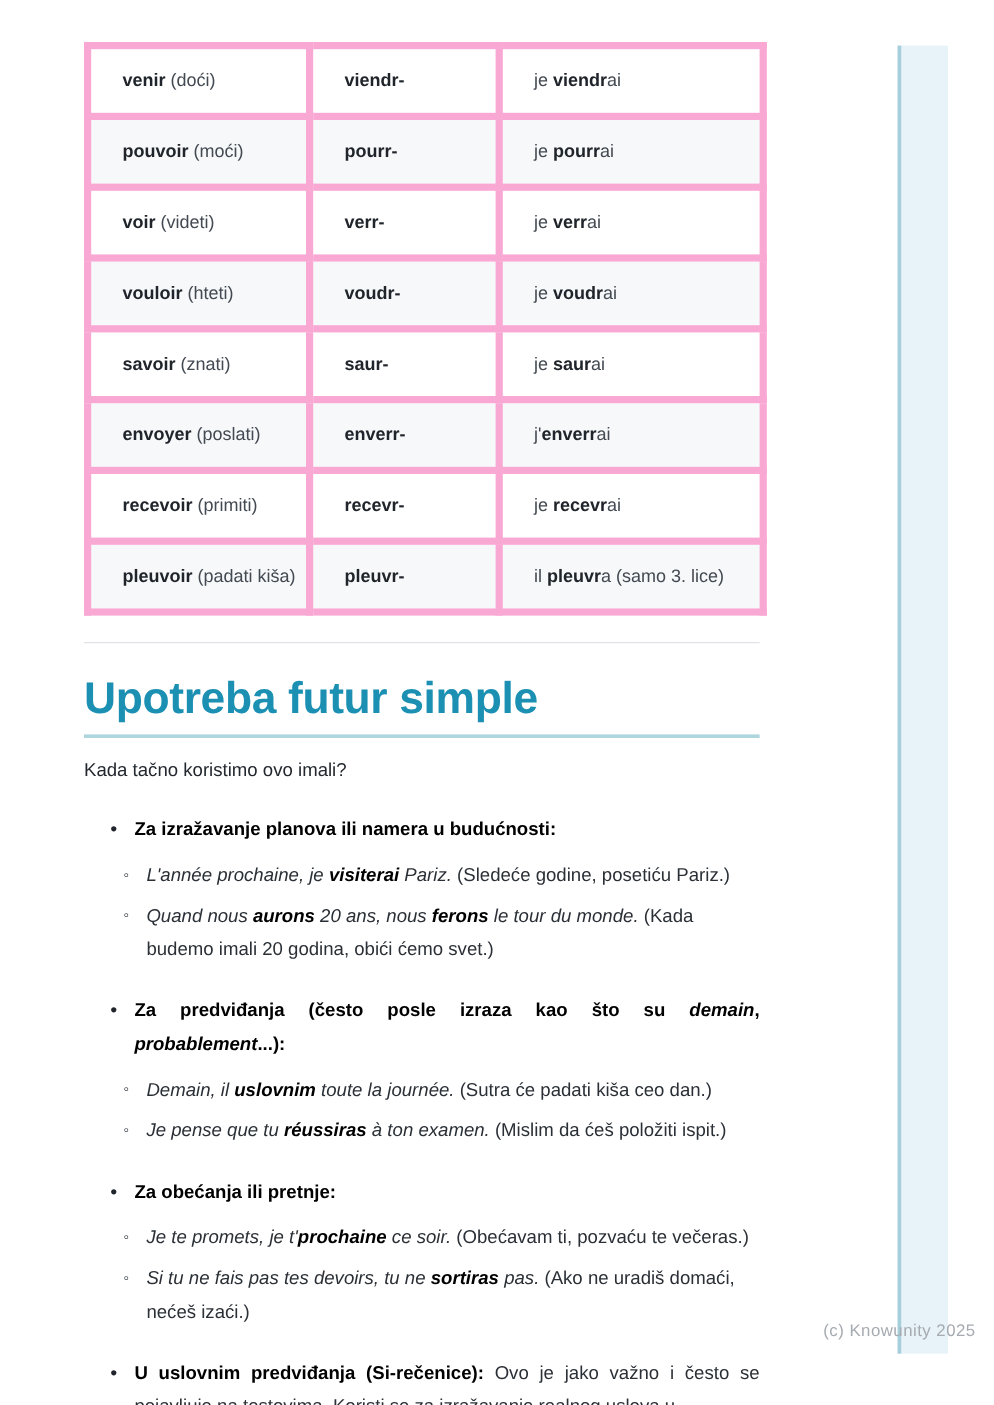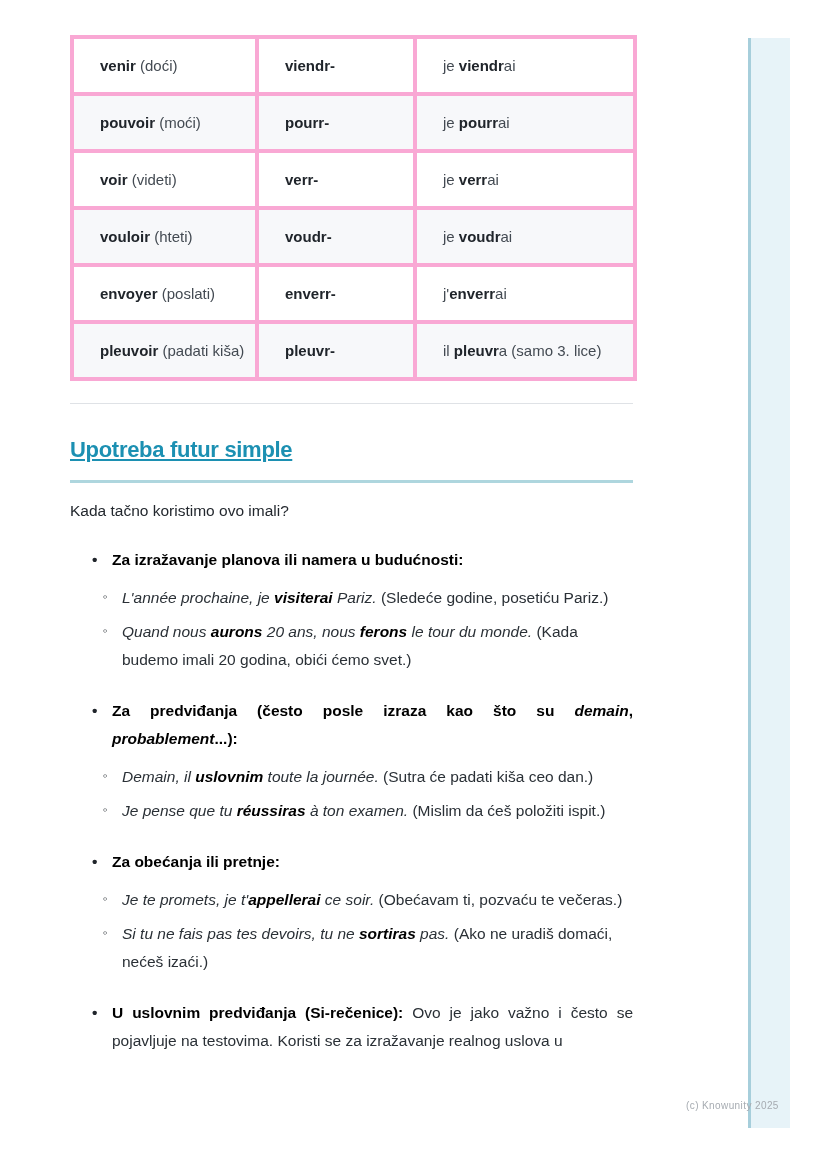--- a/index.html
+++ b/index.html
@@ -5,34 +5,34 @@
   html,body { margin:0; padding:0; background:#ffffff; }
   .page {
     position:relative; width:828px; height:1171px; background:#ffffff;
     font-family:"Liberation Sans", sans-serif; overflow:hidden;
   }
   .content { position:absolute; left:70px; top:0; width:563px; }
 
   
   table.verb-table { border-collapse:collapse; margin-top:35px; width:563px; table-layout:fixed; }
   table.verb-table td {
-    border:4px solid #f9a8d4; height:53px; padding:0 26px;
+    border:6px solid #f9a8d4; height:53px; padding:0 26px;
     font-size:15px; color:#434a52; vertical-align:middle;
     white-space:nowrap; overflow:hidden;
   }
   table.verb-table tr:nth-child(even) td { background:#f7f8fa; }
   .seg-b { font-weight:700; color:#20252b; }
   .seg-n { font-weight:400; }
   .seg-i { font-style:italic;margin-top:32px; }
 
   
   .divider { margin-top:22px; border-top:1px solid #dfe2e6; height:0; }
   h1.section-heading {
-    margin:28px 0 3px 0; font-size:22px; line-height:35px; font-weight:700;
-    color:#1c90b2; letter-spacing:-0.3px;text-decoration:underline;
+    margin:28px 0 3px 0; font-size:37px; line-height:35px; font-weight:700;
+    color:#1c90b2; letter-spacing:-0.3px;
   }
   .heading-underline { margin-top:13px; height:3px; background:#aed6de; width:563px; }
   p.intro { margin:16px 0 0 0; font-size:15.5px; line-height:24px; color:#23282e; }
 
   
   .main-item {
     position:relative; padding-left:42px; margin-top:23px;
     font-size:15.5px; line-height:28px; color:#23282e;
   }
   .main-item > .marker { position:absolute; left:22px; top:0; font-weight:700; color:#20252b; }
@@ -46,21 +46,21 @@
   .sub-item .seg-n, .main-item .seg-n { color:#2a3036; }
   .sub-item .seg-b, .main-item .seg-b { color:#000000; }
 
   
   .side-bar {
     position:absolute; left:748px; top:38px; width:39px; height:1090px;
     background:#e7f3f8; border-left:3px solid #a6cedb; z-index:1;
   }
   .watermark {
     position:absolute; left:686px; top:1100px; z-index:2;
-    font-size:10px; color:#a6abb1; letter-spacing:0.4px; white-space:nowrap;
+    font-size:14px; color:#a6abb1; letter-spacing:0.4px; white-space:nowrap;
   }
 </style>
 </head>
 <body>
 
 <div class="page">
   <div class="content">
 
     <table class="verb-table">
       <colgroup>
@@ -83,23 +83,33 @@
           <td><span class="seg-b">voir</span><span class="seg-n"> (videti)</span></td>
           <td><span class="seg-b">verr-</span></td>
           <td><span class="seg-n">je </span><span class="seg-b">verr</span><span class="seg-n">ai</span></td>
         </tr>
         <tr>
           <td><span class="seg-b">vouloir</span><span class="seg-n"> (hteti)</span></td>
           <td><span class="seg-b">voudr-</span></td>
           <td><span class="seg-n">je </span><span class="seg-b">voudr</span><span class="seg-n">ai</span></td>
         </tr>
         <tr>
+          <td><span class="seg-b">savoir</span><span class="seg-n"> (znati)</span></td>
+          <td><span class="seg-b">saur-</span></td>
+          <td><span class="seg-n">je </span><span class="seg-b">saur</span><span class="seg-n">ai</span></td>
+        </tr>
+        <tr>
           <td><span class="seg-b">envoyer</span><span class="seg-n"> (poslati)</span></td>
           <td><span class="seg-b">enverr-</span></td>
           <td><span class="seg-n">j'</span><span class="seg-b">enverr</span><span class="seg-n">ai</span></td>
+        </tr>
+        <tr>
+          <td><span class="seg-b">recevoir</span><span class="seg-n"> (primiti)</span></td>
+          <td><span class="seg-b">recevr-</span></td>
+          <td><span class="seg-n">je </span><span class="seg-b">recevr</span><span class="seg-n">ai</span></td>
         </tr>
         <tr>
           <td><span class="seg-b">pleuvoir</span><span class="seg-n"> (padati kiša)</span></td>
           <td><span class="seg-b">pleuvr-</span></td>
           <td><span class="seg-n">il </span><span class="seg-b">pleuvr</span><span class="seg-n">a (samo 3. lice)</span></td>
         </tr>
       </tbody>
     </table>
 
     <div class="divider"></div>
@@ -134,21 +144,21 @@
       <span class="marker">◦</span>
       <span><span class="seg-n seg-i">Je pense que tu </span><span class="seg-b seg-i">réussiras</span><span class="seg-n seg-i"> à ton examen.</span><span class="seg-n"> (Mislim da ćeš položiti ispit.)</span></span>
     </div>
 
     <div class="main-item">
       <span class="marker">•</span>
       <span><span class="seg-b">Za obećanja ili pretnje:</span></span>
     </div>
     <div class="sub-item first-sub">
       <span class="marker">◦</span>
-      <span><span class="seg-n seg-i">Je te promets, je t'</span><span class="seg-b seg-i">appellerai</span><span class="seg-n seg-i"> ce soir.</span><span class="seg-n"> (Obećavam ti, pozvaću te večeras.)</span></span>
+      <span><span class="seg-n seg-i">Je te promets, je t'</span><span class="seg-b seg-i">prochaine</span><span class="seg-n seg-i"> ce soir.</span><span class="seg-n"> (Obećavam ti, pozvaću te večeras.)</span></span>
     </div>
     <div class="sub-item">
       <span class="marker">◦</span>
       <span><span class="seg-n seg-i">Si tu ne fais pas tes devoirs, tu ne </span><span class="seg-b seg-i">sortiras</span><span class="seg-n seg-i"> pas.</span><span class="seg-n"> (Ako ne uradiš domaći, nećeš izaći.)</span></span>
     </div>
 
     <div class="main-item justify">
       <span class="marker">•</span>
       <span><span class="seg-b">U uslovnim predviđanja (Si-rečenice):</span><span class="seg-n"> Ovo je jako važno i često se pojavljuje na testovima. Koristi se za izražavanje realnog uslova u</span></span>
     </div>

